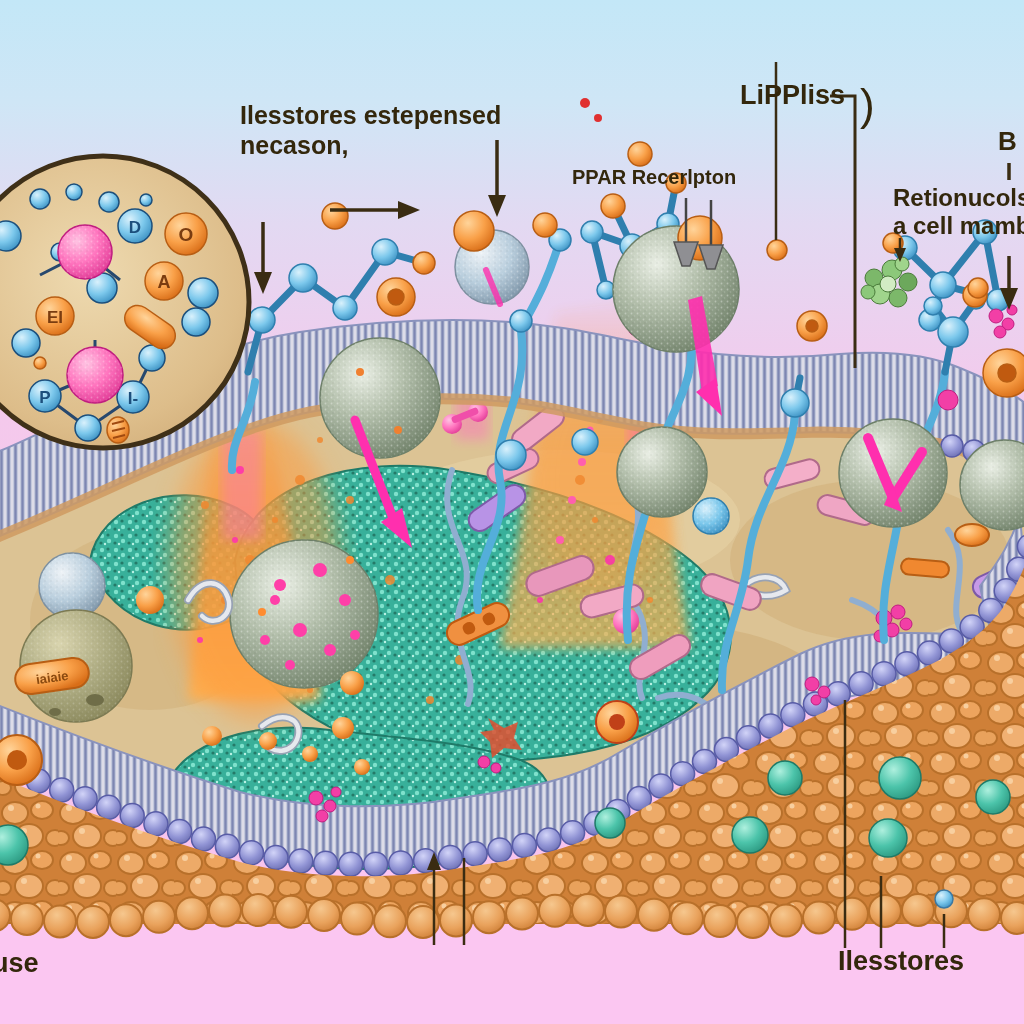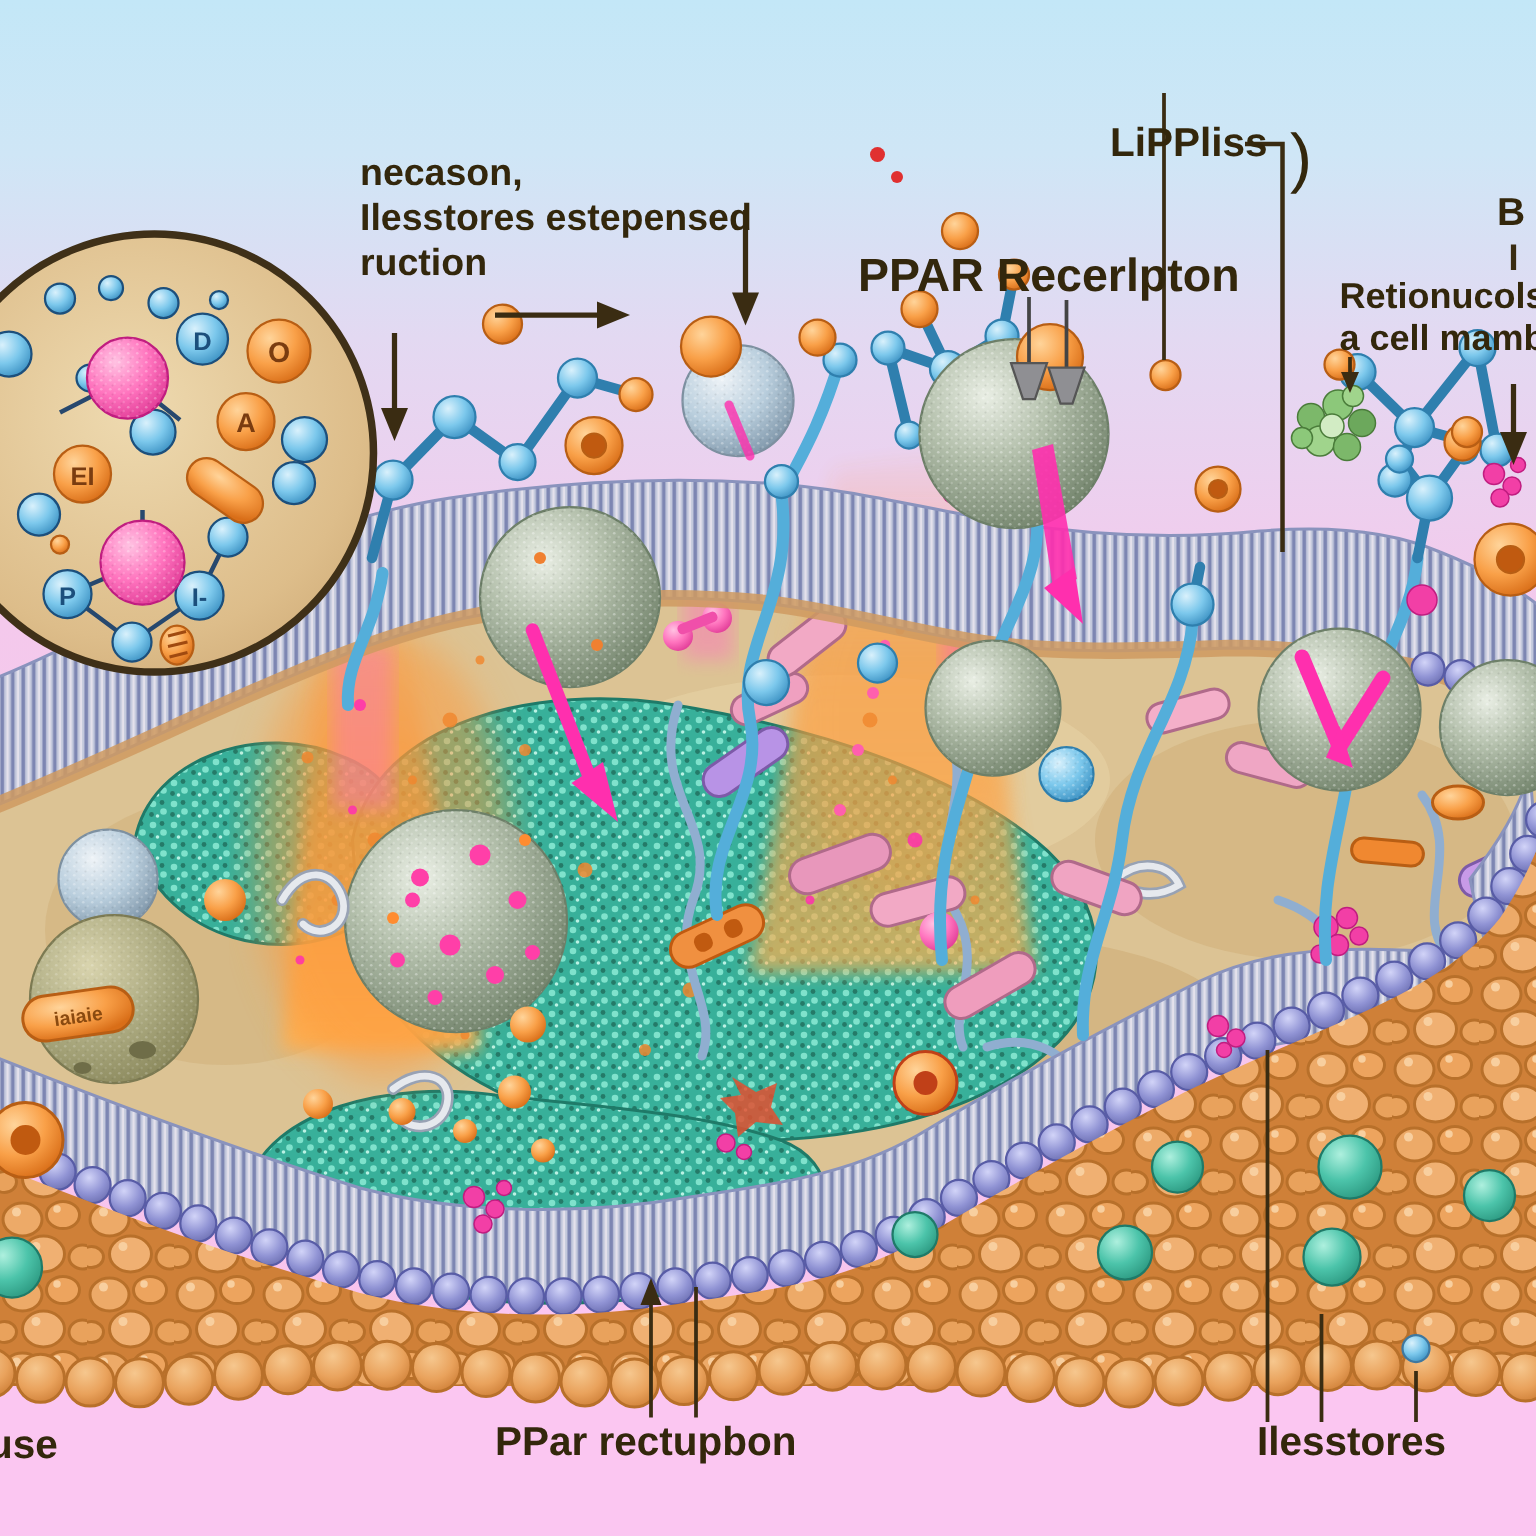--- a/index.html
+++ b/index.html
@@ -3,21 +3,21 @@
 <meta charset="utf-8">
 <style>
   html,body{margin:0;padding:0;background:#222;}
   .stage{position:relative;width:1024px;height:1024px;overflow:hidden;
          font-family:"Liberation Sans",sans-serif;
          background:linear-gradient(180deg,#c3e7f7 0%,#cfe6f6 10%,#e3d9f2 22%,#f4c9ec 40%,#f9c2ee 100%);}
   svg{position:absolute;left:0;top:0;}
   .lbl{position:absolute;font-weight:bold;color:#33270c;line-height:1.15;white-space:nowrap;}
   .title{left:0;right:0;top:26px;text-align:center;font-size:33px;letter-spacing:-0.5px;color:#2e2308;}
   .upper-left{left:240px;top:100px;font-size:25px;line-height:30px;}
-  .ppar-top{left:572px;top:166px;font-size:31px;}
+  .ppar-top{left:572px;top:166px;font-size:20px;}
   .lipliss{left:740px;top:80px;font-size:27px;}
   .b-marker{left:998px;top:127px;font-size:26px;}
   .retio{left:893px;top:184px;font-size:24px;line-height:28px;}
   .bottom-lbl{font-size:27px;}
   .use{left:-8px;top:948px;}
   .ppar-bottom{left:330px;top:946px;}
   .lipo{left:838px;top:946px;}
 </style>
 </head>
 <body>
@@ -636,27 +636,25 @@
     <g stroke-width="2.5">
       <line x1="845" y1="948" x2="845" y2="700"></line>
       <line x1="881" y1="948" x2="881" y2="876"></line>
       <line x1="944" y1="948" x2="944" y2="914"></line>
     </g>
   </g>
   <text x="860" y="120" font-size="44" fill="#33270c" font-family="Liberation Sans, sans-serif">)</text>
 </svg>
 
 <div class="lbl upper-left">
+  <div>Ilesstores estepensed</div>
   <div>necason,</div>
-  <div>Ilesstores estepensed</div>
-  <div>ruction</div>
 </div>
 <div class="lbl ppar-top">PPAR Recerlpton</div>
 <div class="lbl lipliss">LiPPliss</div>
 <div class="lbl b-marker">B</div>
 <div class="lbl retio">
   <div>Retionucols</div>
   <div>a cell mambl</div>
 </div>
 <div class="lbl bottom-lbl use">use</div>
-<div class="lbl bottom-lbl ppar-bottom">PPar rectupbon</div>
 <div class="lbl bottom-lbl lipo">Ilesstores</div>
 </div>
 
 </body></html>

